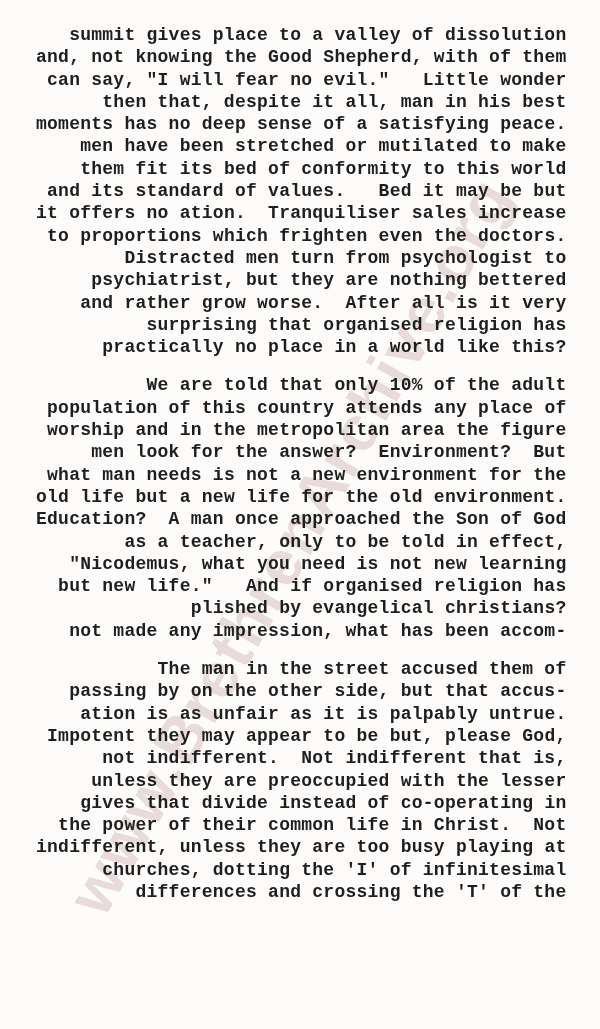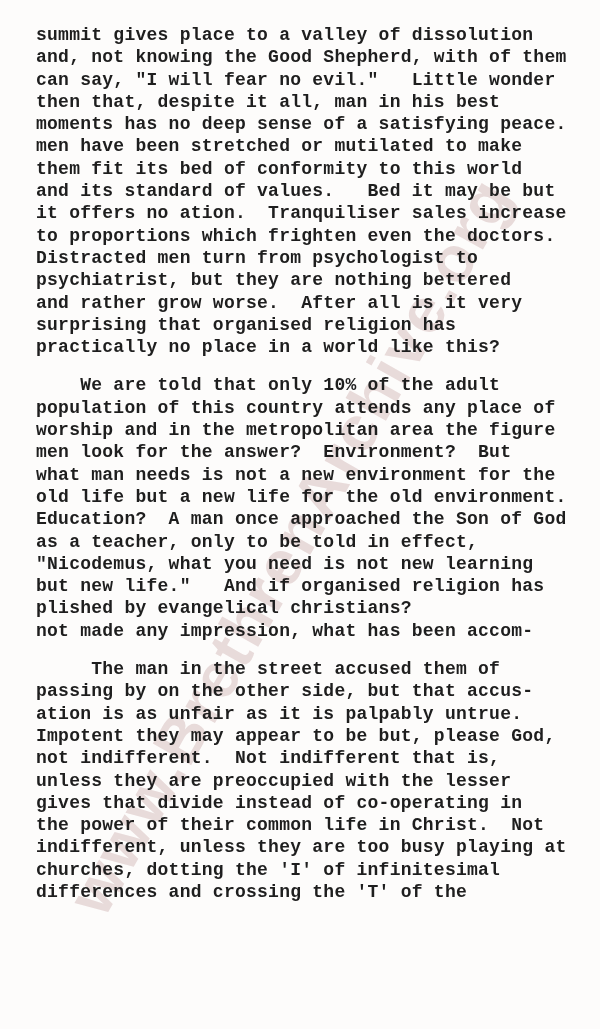--- a/index.html
+++ b/index.html
@@ -41,20 +41,21 @@
     position: absolute;
     left: 36px;
     top: 24px;
     z-index: 2;
     font-family: "Liberation Mono", "DejaVu Sans Mono", monospace;
     font-weight: 700;
     font-size: 18px;
     line-height: 22.3px;
     letter-spacing: 0.25px;
     color: #1e1e1e;
+    text-align: right;
   }
   .paragraph + .paragraph {
     margin-top: 16px;
   }
   .line {
     white-space: pre;
   }
 </style>
 </head>
 <body>

